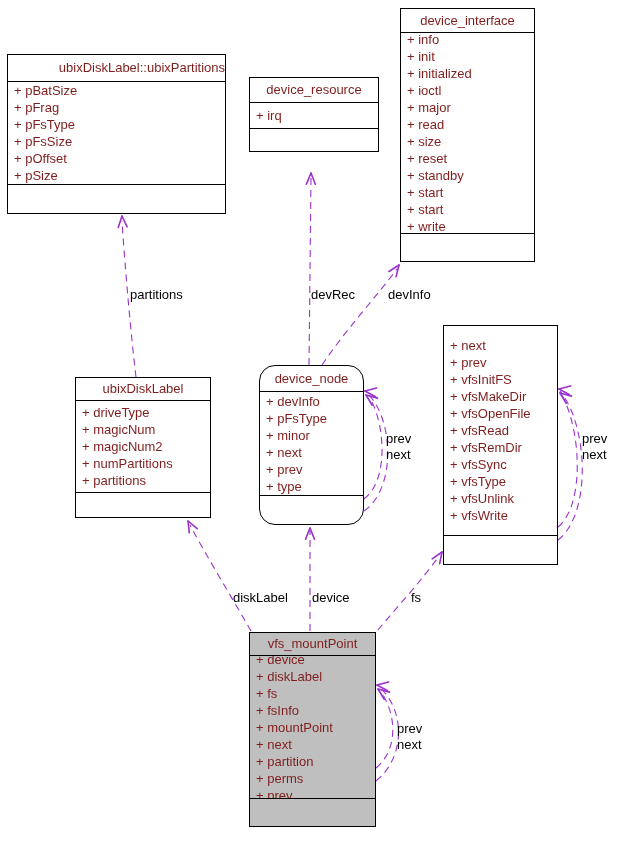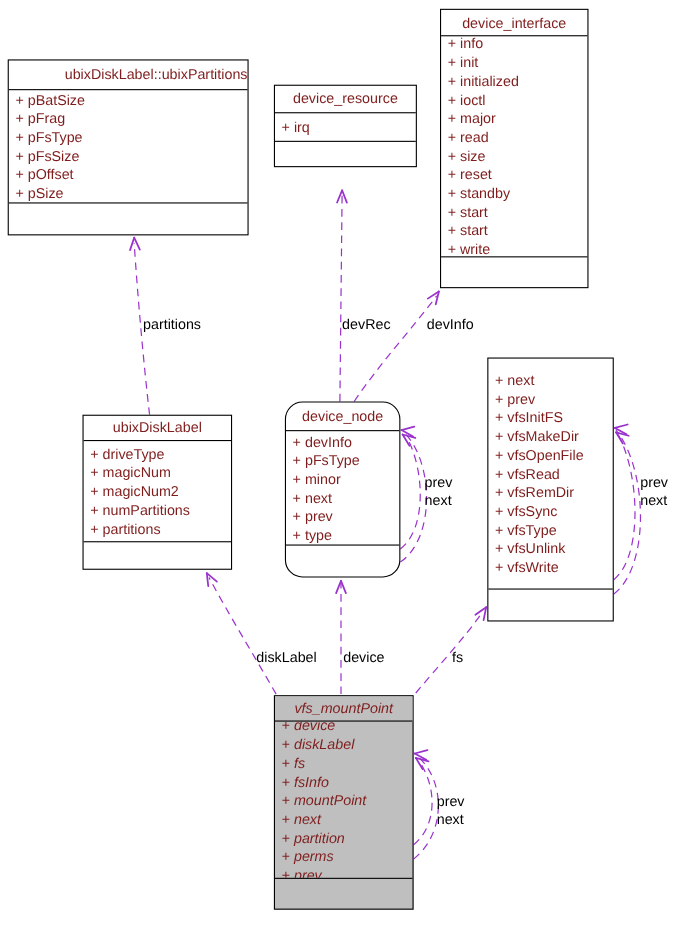--- a/index.html
+++ b/index.html
@@ -166,21 +166,21 @@
         <div class="uml-attr">+ vfsOpenFile</div>
         <div class="uml-attr">+ vfsRead</div>
         <div class="uml-attr">+ vfsRemDir</div>
         <div class="uml-attr">+ vfsSync</div>
         <div class="uml-attr">+ vfsType</div>
         <div class="uml-attr">+ vfsUnlink</div>
         <div class="uml-attr">+ vfsWrite</div>
       </div>
       <div class="uml-empty" style="height: 28px;"></div>
     </div>
-    <div class="uml-box" style="left: 249px; top: 632px; width: 127px; height: 195px; background: rgb(191, 191, 191); font-style: italic;">
+    <div class="uml-box" style="left: 249px; top: 632px; width: 127px; height: 195px; background: rgb(191, 191, 191);">
       <div class="uml-title" style="height: 22px; line-height: 22px; background: rgb(191, 191, 191);">vfs_mountPoint</div>
       <div class="uml-attrs">
         <div class="uml-attr">+ device</div>
         <div class="uml-attr">+ diskLabel</div>
         <div class="uml-attr">+ fs</div>
         <div class="uml-attr">+ fsInfo</div>
         <div class="uml-attr">+ mountPoint</div>
         <div class="uml-attr">+ next</div>
         <div class="uml-attr">+ partition</div>
         <div class="uml-attr">+ perms</div>

